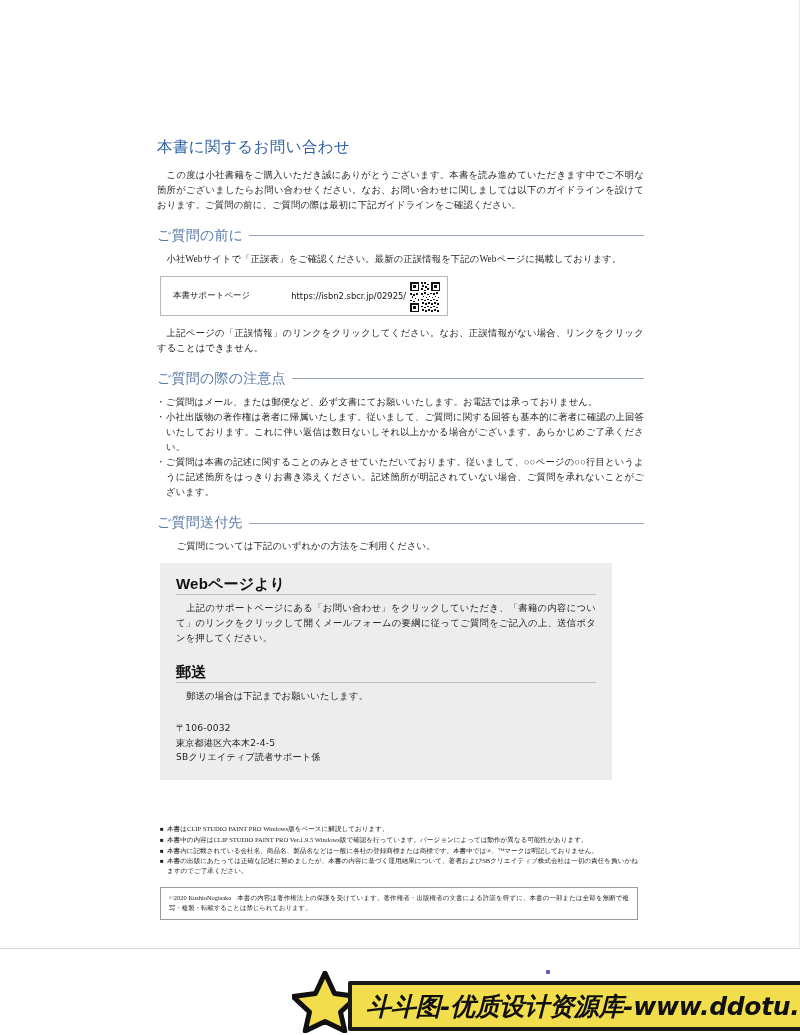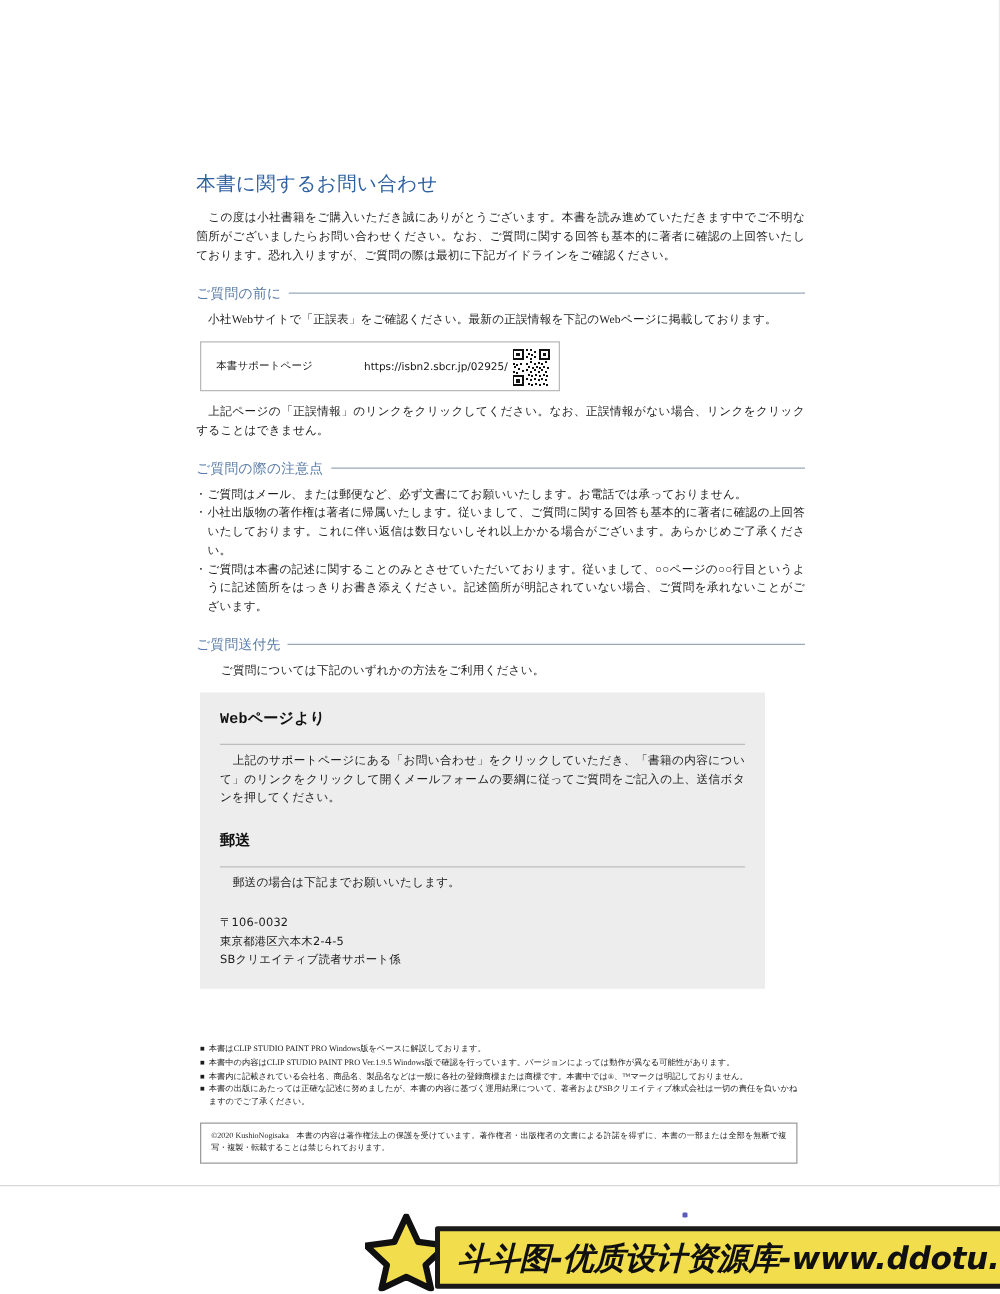--- a/index.html
+++ b/index.html
@@ -65,21 +65,21 @@
 
   
   .section-head {
     display: flex;
     align-items: center;
     gap: 6px;
     margin: 14px 0 7px 0;
   }
   .section-head .sh-label {
     font-family: "DejaVu Sans", "Liberation Sans", sans-serif;
-    font-size: 11px;
+    font-size: 14px;
     color: #5a7ca8;
     white-space: nowrap;
     letter-spacing: .2px;
   }
   .section-head .sh-rule {
     flex: 1 1 auto;
     height: 1px;
     background: #9aa7b5;
   }
 
@@ -144,26 +144,26 @@
 
   
   .contact-panel {
     background: #ededed;
     padding: 12px 16px 16px 16px;
     margin: 9px 0 0 3px;
     width: 452px;
     box-sizing: border-box;
   }
   .panel-subhead {
-    font-family: Liberation Mono, monospace;
-    font-size: 12px;
+    font-family: Liberation Sans, sans-serif;
+    font-size: 15px;
     font-weight: bold;
     color: #111111;
     border-bottom: 1px solid #bdbdbd;
-    padding-bottom: 12px;
+    padding-bottom: 0;
     margin: 0 0 6px 0;
     letter-spacing: .2px;
   }
   .panel-subhead.second { margin-top: 17px; }
   .panel-para {
     font-size: 9.3px;
     line-height: 1.62;
     color: #1c1c1c;
     margin: 0;
     text-align: justify;
@@ -272,21 +272,21 @@
 </head>
 <body>
 
 <div id="page">
   <div id="page-edge"></div>
 
   <div id="content">
 
     <h1 class="doc-title">本書に関するお問い合わせ</h1>
 
-    <p class="para">　この度は小社書籍をご購入いただき誠にありがとうございます。本書を読み進めていただきます中でご不明な箇所がございましたらお問い合わせください。なお、ご質問に関する回答も基本的に著者に確認の上回答いたしております。恐れ入りますが、ご質問の際は最初に下記ガイドラインをご確認ください。</p>
+    <p class="para">　この度は小社書籍をご購入いただき誠にありがとうございます。本書を読み進めていただきます中でご不明な箇所がございましたらお問い合わせください。なお、お問い合わせに関しましては以下のガイドラインを設けております。ご質問の前に、ご質問の際は最初に下記ガイドラインをご確認ください。</p>
 
     <div class="section-head">
       <span class="sh-label">ご質問の前に</span>
       <span class="sh-rule"></span>
     </div>
 
     <p class="para">　小社Webサイトで「正誤表」をご確認ください。最新の正誤情報を下記のWebページに掲載しております。</p>
 
     <div class="support-box">
       <span class="sb-label">本書サポートページ</span>

